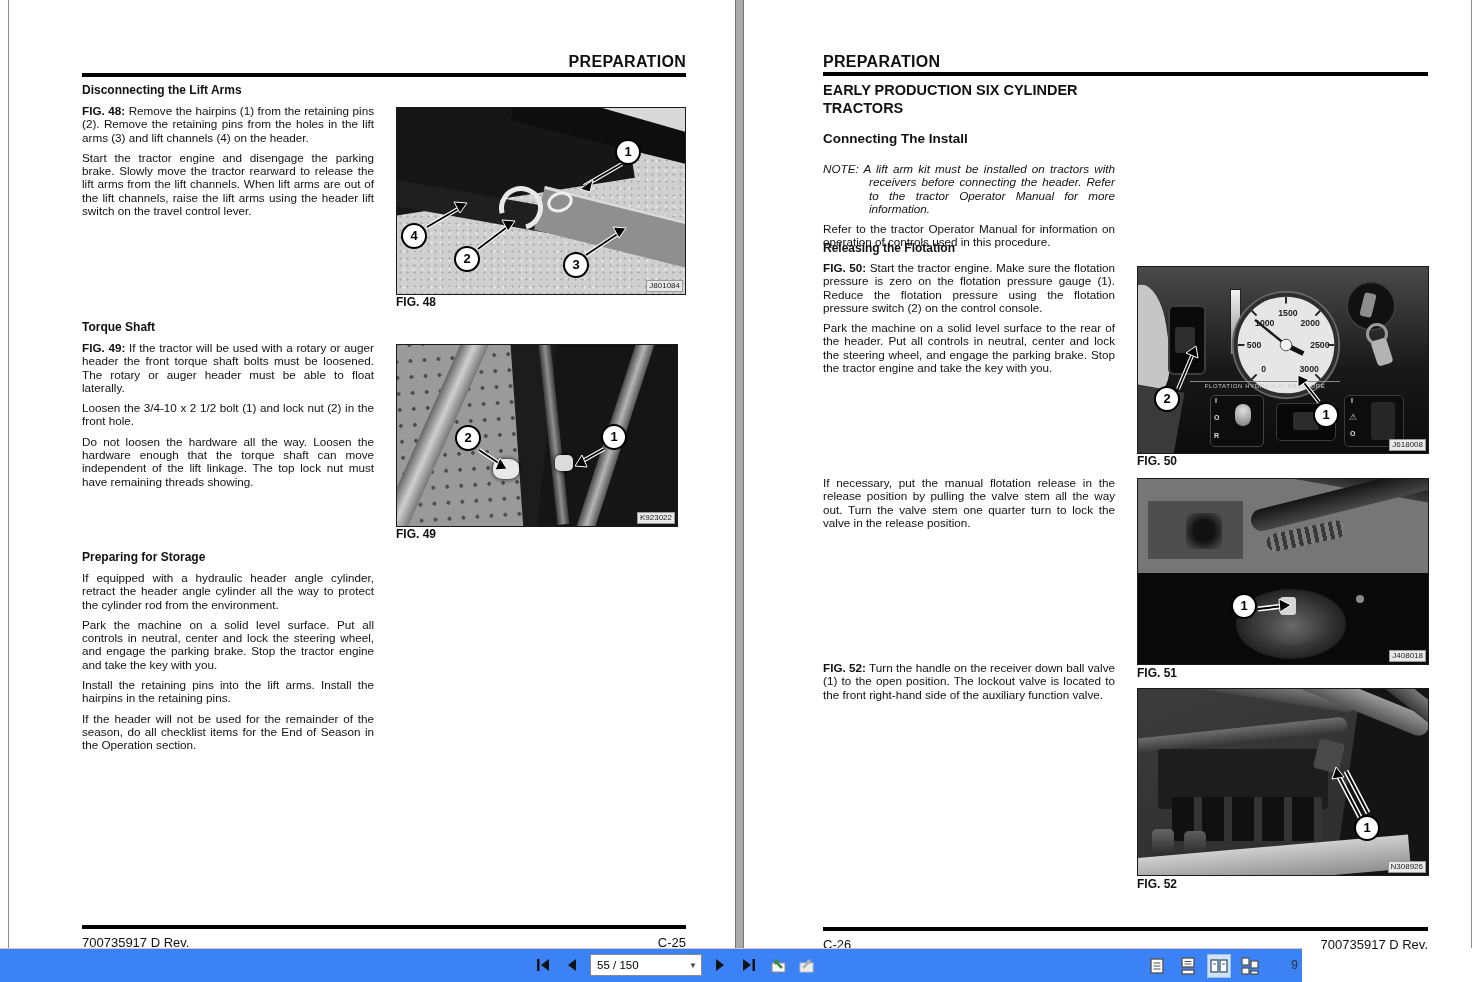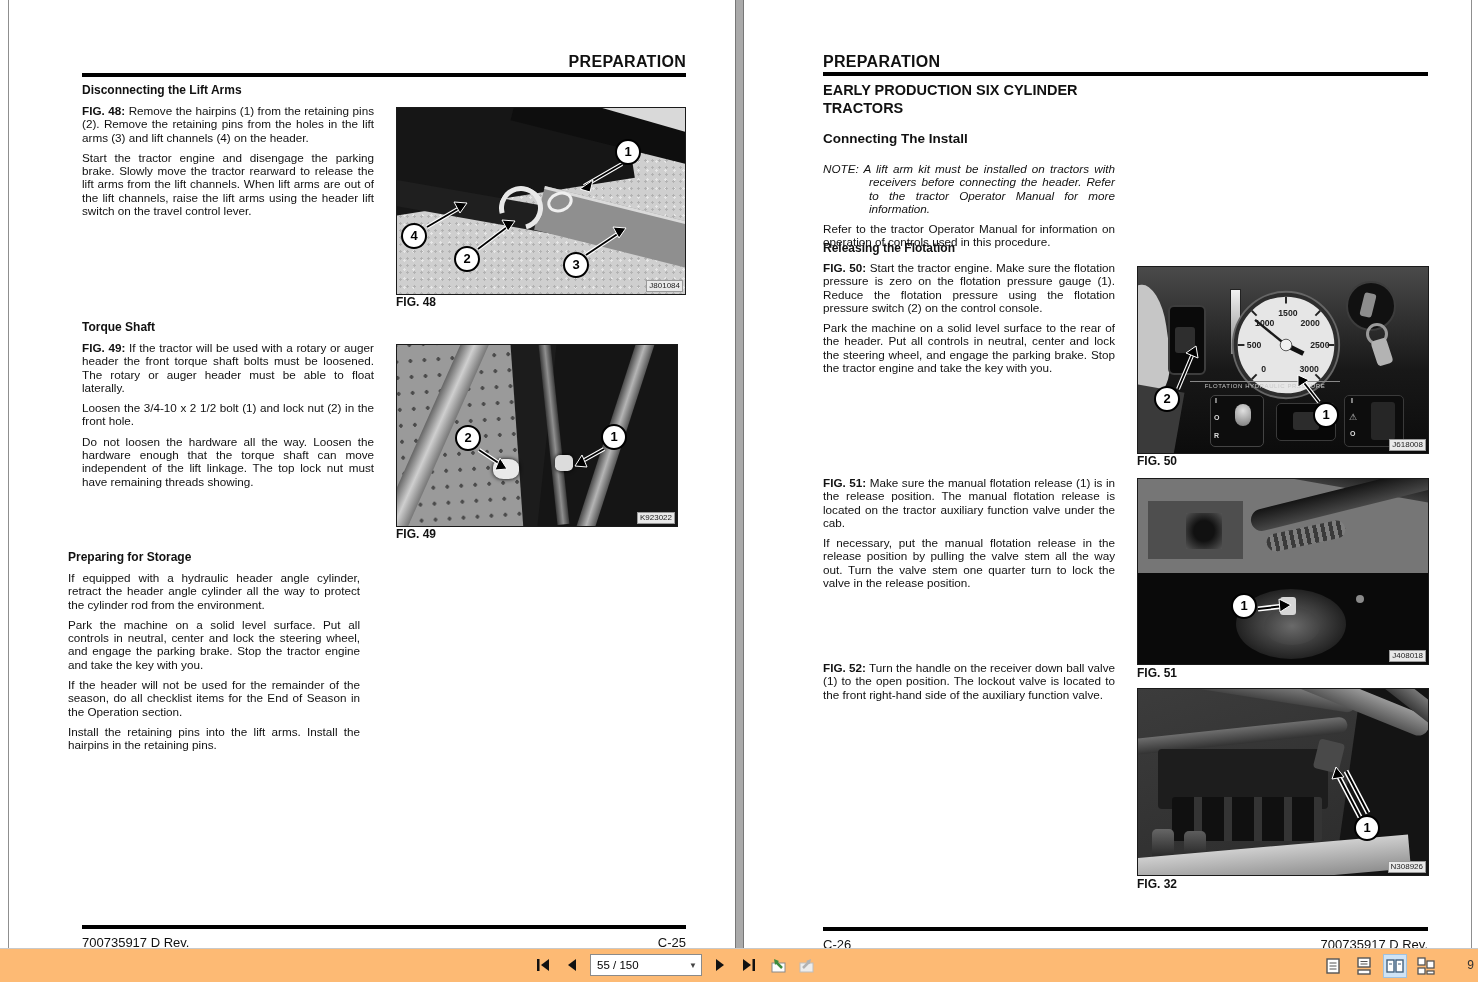--- a/index.html
+++ b/index.html
@@ -26,21 +26,21 @@
   .cap{position:absolute;font-size:12px;font-weight:bold;}
   .code{position:absolute;right:2px;bottom:2px;font-size:8px;line-height:10px;
         background:#e9e9e9;color:#222;border:1px solid #9a9a9a;padding:0 2px;z-index:6;}
   .callout{position:absolute;width:26px;height:26px;border-radius:50%;background:#fff;
            border:2px solid #000;box-sizing:border-box;text-align:center;font-size:13px;
            font-weight:bold;line-height:22px;z-index:5;color:#000;}
   .arrows{position:absolute;left:0;top:0;z-index:4;}
   .shape{position:absolute;}
   .footer-text{position:absolute;font-size:13px;}
   
-  .toolbar{position:absolute;left:0;top:948px;width:1478px;height:34px;background:#fdba74;
+  .toolbar{position:absolute;left:0;top:948px;width:1302px;height:34px;background:#3b82f6;
            border-top:1px solid #c9c9c9;box-sizing:border-box;}
   .navgrp{position:absolute;left:532px;top:5px;display:flex;align-items:center;gap:7px;}
   .tbtn{width:22px;height:22px;display:flex;align-items:center;justify-content:center;cursor:pointer;}
   .pagebox{display:flex;align-items:center;width:112px;height:22px;background:#fff;
            border:1px solid #8a8a8a;box-sizing:border-box;}
   .pagebox input{flex:1;border:none;outline:none;font-size:11.5px;padding:0 0 0 6px;
            font-family:"Liberation Sans",sans-serif;width:84px;background:transparent;}
   .pagebox .caret{width:16px;text-align:center;font-size:8px;color:#444;}
   .viewgrp{position:absolute;right:40px;top:5px;display:flex;align-items:center;gap:7px;}
   .vbtn{width:24px;height:24px;display:flex;align-items:center;justify-content:center;cursor:pointer;
@@ -67,26 +67,26 @@
       <p class="j">Start the tractor engine and disengage the parking brake. Slowly move the tractor rearward to release the lift arms from the lift channels. When lift arms are out of the lift channels, raise the lift arms using the header lift switch on the travel control lever.</p>
     </div>
 
     <div class="col" style="left:73px;top:320px">
       <div class="h4">Torque Shaft</div>
       <p class="j"><span class="lead">FIG. 49:</span> <span>If the tractor will be used with a rotary or auger header the front torque shaft bolts must be loosened. The rotary or auger header must be able to float laterally.</span></p>
       <p class="j">Loosen the 3/4-10 x 2 1/2 bolt (1) and lock nut (2) in the front hole.</p>
       <p class="j">Do not loosen the hardware all the way. Loosen the hardware enough that the torque shaft can move independent of the lift linkage. The top lock nut must have remaining threads showing.</p>
     </div>
 
-    <div class="col" style="left:59px;top:550px">
+    <div class="col" style="left:73px;top:550px">
       <div class="h4">Preparing for Storage</div>
       <p class="j">If equipped with a hydraulic header angle cylinder, retract the header angle cylinder all the way to protect the cylinder rod from the environment.</p>
       <p class="j">Park the machine on a solid level surface. Put all controls in neutral, center and lock the steering wheel, and engage the parking brake. Stop the tractor engine and take the key with you.</p>
+      <p class="j">Install the retaining pins into the lift arms. Install the hairpins in the retaining pins.</p>
       <p class="j">If the header will not be used for the remainder of the season, do all checklist items for the End of Season in the Operation section.</p>
-      <p class="j">Install the retaining pins into the lift arms. Install the hairpins in the retaining pins.</p>
     </div>
 
     <div class="fig" style="left:387px;top:107px;width:288px;height:186px;background:#cfcfcf;
          background-image:radial-gradient(#b2b2b2 1px,transparent 1.4px),radial-gradient(#e6e6e6 1px,transparent 1.4px);
          background-size:7px 7px,9px 9px;background-position:0 0,3px 4px;">
       <div class="shape" style="left:-20px;top:-30px;width:250px;height:120px;background:#161616;transform:rotate(-9deg)"></div>
       <div class="shape" style="left:120px;top:-40px;width:220px;height:80px;background:#0e0e0e;transform:rotate(14deg)"></div>
       <div class="shape" style="left:150px;top:-18px;width:170px;height:26px;background:#d9d9d9;transform:rotate(16deg)"></div>
       <div class="shape" style="left:-10px;top:88px;width:200px;height:26px;background:#1f1f1f;transform:rotate(10deg)"></div>
       <div class="shape" style="left:140px;top:98px;width:170px;height:42px;background:#8f8f8f;transform:rotate(14deg);border-top:3px solid #dadada"></div>
@@ -166,21 +166,20 @@
       <p class="j">Refer to the tractor Operator Manual for information on operation of controls used in this procedure.</p>
     </div>
 
     <div class="h3" style="left:78px;top:241px">Releasing the Flotation</div>
     <div class="col" style="left:78px;top:261px">
       <p class="j"><span class="lead">FIG. 50:</span> <span>Start the tractor engine. Make sure the flotation pressure is zero on the flotation pressure gauge (1). Reduce the flotation pressure using the flotation pressure switch (2) on the control console.</span></p>
       <p class="j">Park the machine on a solid level surface to the rear of the header. Put all controls in neutral, center and lock the steering wheel, and engage the parking brake. Stop the tractor engine and take the key with you.</p>
     </div>
 
     <div class="col" style="left:78px;top:476px">
-      <p class="j"><span class="lead">FIG. 51:</span> <span>Make sure the manual flotation release (1) is in the release position. The manual flotation release is located on the tractor auxiliary function valve under the cab.</span></p>
       <p class="j">If necessary, put the manual flotation release in the release position by pulling the valve stem all the way out. Turn the valve stem one quarter turn to lock the valve in the release position.</p>
     </div>
 
     <div class="col" style="left:78px;top:661px">
       <p class="j"><span class="lead">FIG. 52:</span> <span>Turn the handle on the receiver down ball valve (1) to the open position. The lockout valve is located to the front right-hand side of the auxiliary function valve.</span></p>
     </div>
 
     <div class="fig" style="left:392px;top:266px;width:290px;height:186px;background:linear-gradient(180deg,#4a4a4a,#181818 55%,#0c0c0c)">
       <div class="shape" style="left:-18px;top:18px;width:48px;height:110px;background:#c6c6c6;border-radius:40%;transform:rotate(-8deg)"></div>
       <div class="shape" style="left:-20px;top:120px;width:60px;height:80px;background:#3a3a3a;transform:rotate(10deg)"></div>
@@ -300,21 +299,21 @@
             <line x1="222" y1="128" x2="200" y2="86"></line>
             <line x1="230" y1="124" x2="208" y2="82"></line>
           </g>
         <g fill="#000" stroke="#fff" stroke-width="1">
             <polygon points="198,78 194,90 206,88"></polygon>
           </g>
       </svg>
       <div class="callout" style="left:216px;top:126px">1</div>
       <div class="code">N308926</div>
     </div>
-    <div class="cap" style="left:392px;top:877px">FIG. 32</div>
+    <div class="cap" style="left:392px;top:877px">FIG. 52</div>
 
     <div class="rule" style="left:78px;top:927px;width:605px"></div>
     <div class="footer-text" style="left:78px;top:937px">C-26</div>
     <div class="footer-text" style="right:43px;top:937px">700735917 D Rev.</div>
   </div>
 </div>
 
 <div class="toolbar">
   <div class="navgrp">
     <div class="tbtn">

